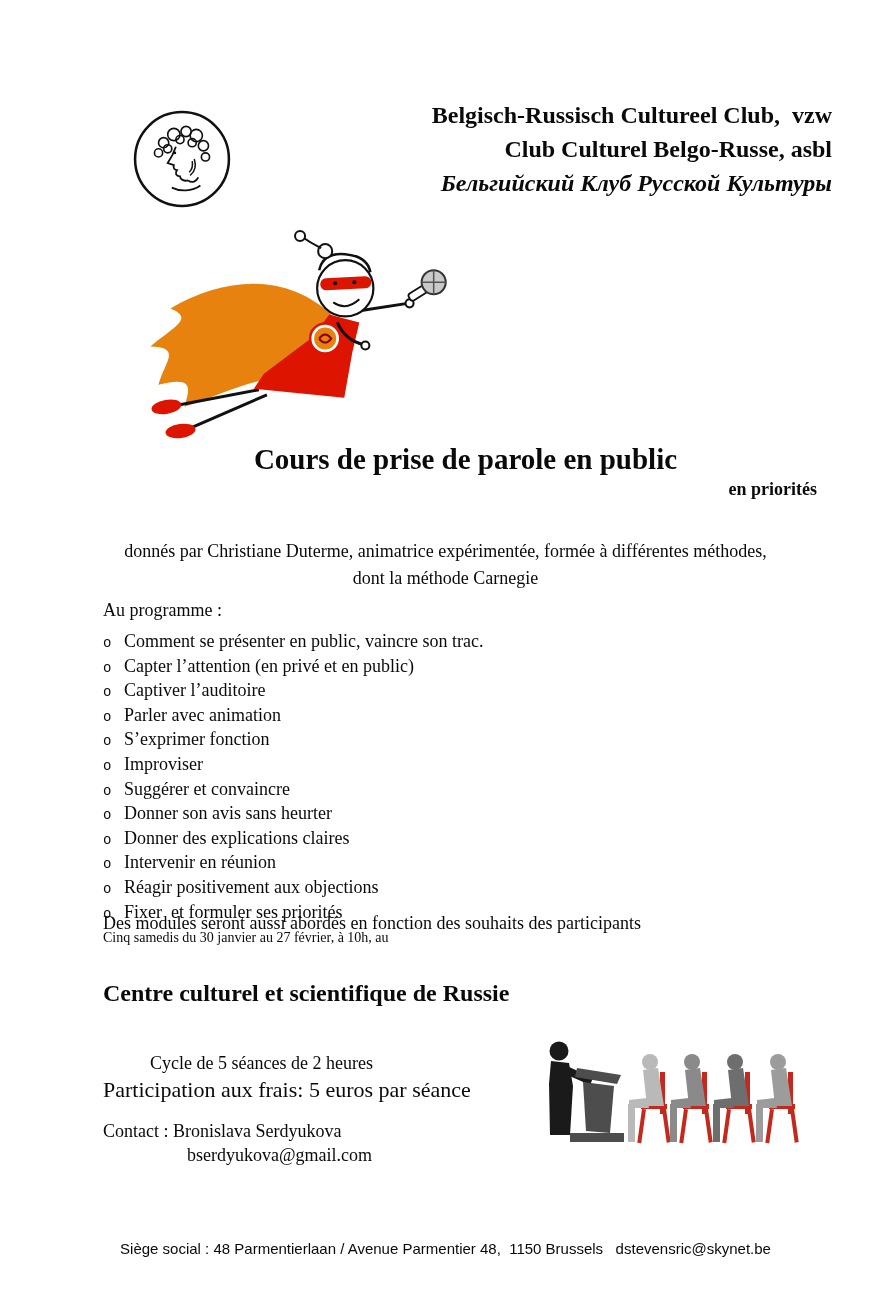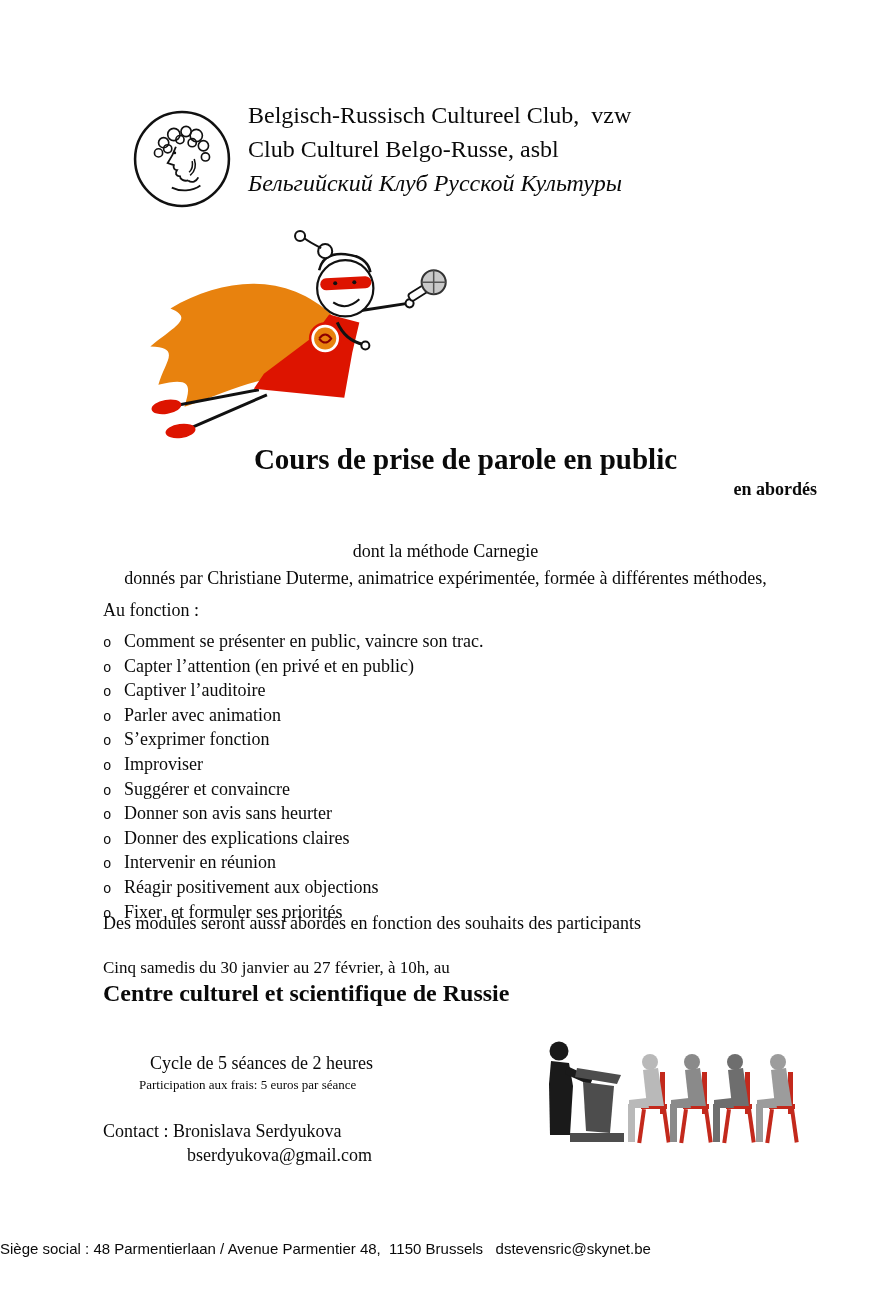--- a/index.html
+++ b/index.html
@@ -13,22 +13,22 @@
     color: #0a0a0a;
     overflow: hidden;
   }
   [data-bind] { white-space: pre-wrap; }
   .abs { position: absolute; }
 
   .logo-box { left: 131px; top: 108px; width: 102px; height: 102px; }
 
   .header-titles {
     left: 248px; top: 98px; width: 584px;
-    text-align: left;
-    font-size: 24px; line-height: 34px;
+    text-align: right;
+    font-size: 24px; line-height: 34px; font-weight: bold;
   }
   .header-line3 { font-style: italic; }
 
   .hero-box { left: 112px; top: 224px; width: 352px; height: 216px; }
 
   .main-title {
     left: 0; top: 443px; width: 891px;
     text-align: center;
     font-size: 29px; font-weight: bold; margin-left: 20px;
   }
@@ -57,36 +57,37 @@
   }
   .program-list .bullet {
     width: 21px;
     flex: 0 0 21px;
     font-family: "Liberation Mono", monospace;
     font-size: 14px;
   }
 
   .modules-note { left: 103px; top: 913px; font-size: 18px; }
 
-  .schedule-line { left: 103px; top: 958px; font-size: 17px; }
+  .schedule-line { left: 103px; top: 930px; font-size: 14px; }
   .venue-block {
     left: 103px; top: 981px;
     font-size: 24px; font-weight: bold; line-height: 25px;
   }
 
   .cycle-line { left: 103px; top: 1053px; font-size: 18px; margin-left: 47px; }
-  .fee-line   { left: 103px; top: 1077px; font-size: 13px; margin-left: 36px; }
+  .fee-line   { left: 103px; top: 1077px; font-size: 22px; }
 
   .contact-line  { left: 103px; top: 1121px; font-size: 18px; }
   .contact-email { left: 187px; top: 1145px; font-size: 18px; text-align: center; }
 
   .audience-box { left: 523px; top: 1038px; width: 285px; height: 112px; }
 
   .footer-line {
     left: 0; top: 1240px; width: 891px;
+    text-align: center;
     font-family: "Liberation Sans", sans-serif;
     font-size: 15px;
   }
 </style>
 </head>
 <body>
 
 <div class="page">
 
   <svg class="abs logo-box" viewBox="0 0 100 100">
@@ -147,28 +148,28 @@
     <circle cx="241" cy="58" r="2" fill="#111"></circle>
     <path d="M220,78 Q233,87 246,75" stroke="#111" stroke-width="2" fill="none"></path>
 
     <path d="M206,46 Q210,28 232,30 Q254,32 257,48" stroke="#111" stroke-width="2.5" fill="none"></path>
     <circle cx="212" cy="27" r="7" fill="#fff" stroke="#111" stroke-width="2"></circle>
     <path d="M208,24 Q196,18 191,14" stroke="#111" stroke-width="2" fill="none"></path>
     <circle cx="187" cy="12" r="5" fill="none" stroke="#111" stroke-width="2"></circle>
   </svg>
 
   <div class="abs main-title" data-bind="title">Cours de prise de parole en public</div>
-  <div class="abs en-francais" data-bind="subtitle">en abordés</div>
+  <div class="abs en-francais" data-bind="subtitle">en priorités</div>
 
   <div class="abs intro">
+    <div data-bind="intro.line1">donnés par Christiane Duterme, animatrice expérimentée, formée à différentes méthodes,</div>
     <div data-bind="intro.line2">dont la méthode Carnegie</div>
-    <div data-bind="intro.line1">donnés par Christiane Duterme, animatrice expérimentée, formée à différentes méthodes,</div>
   </div>
 
-  <div class="abs program-heading" data-bind="program.heading">Au fonction :</div>
+  <div class="abs program-heading" data-bind="program.heading">Au programme :</div>
   <ul class="abs program-list">
     <li>
         <span class="bullet" data-bind="program.bullet">o</span>
         <span data-bind="program.items.0">Comment se présenter en public, vaincre son trac.</span>
       </li>
     <li>
         <span class="bullet" data-bind="program.bullet">o</span>
         <span data-bind="program.items.1">Capter l’attention (en privé et en public)</span>
       </li>
     <li>

